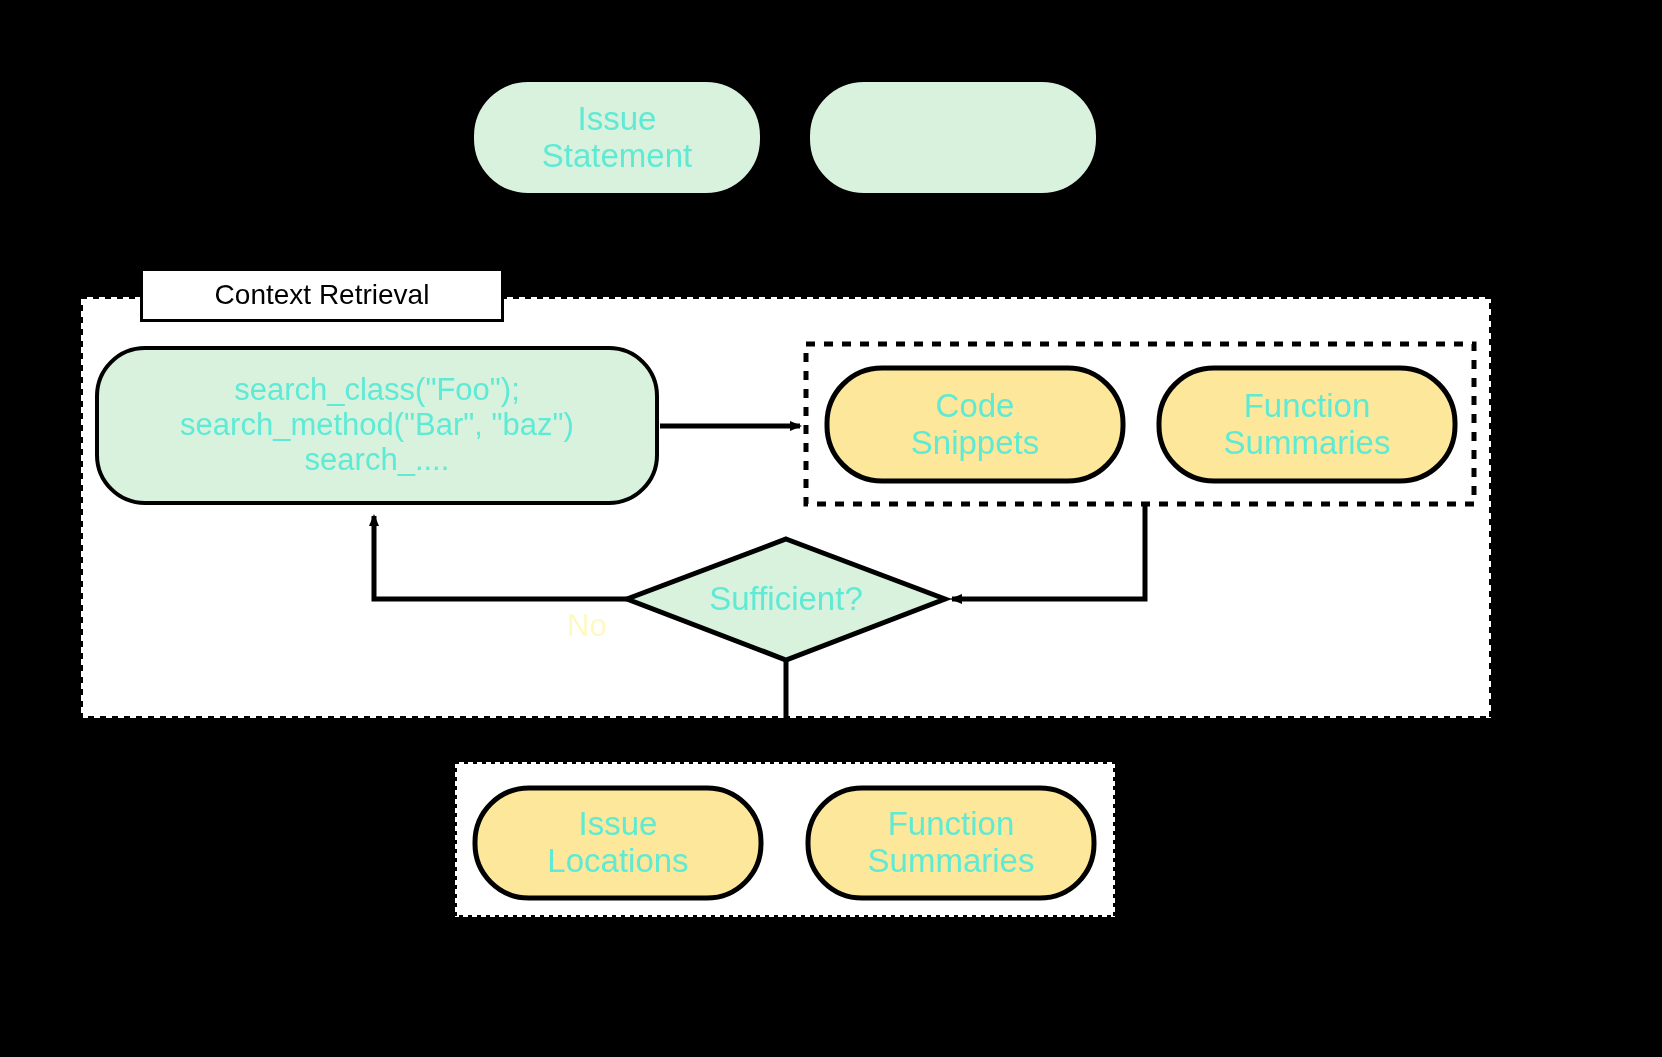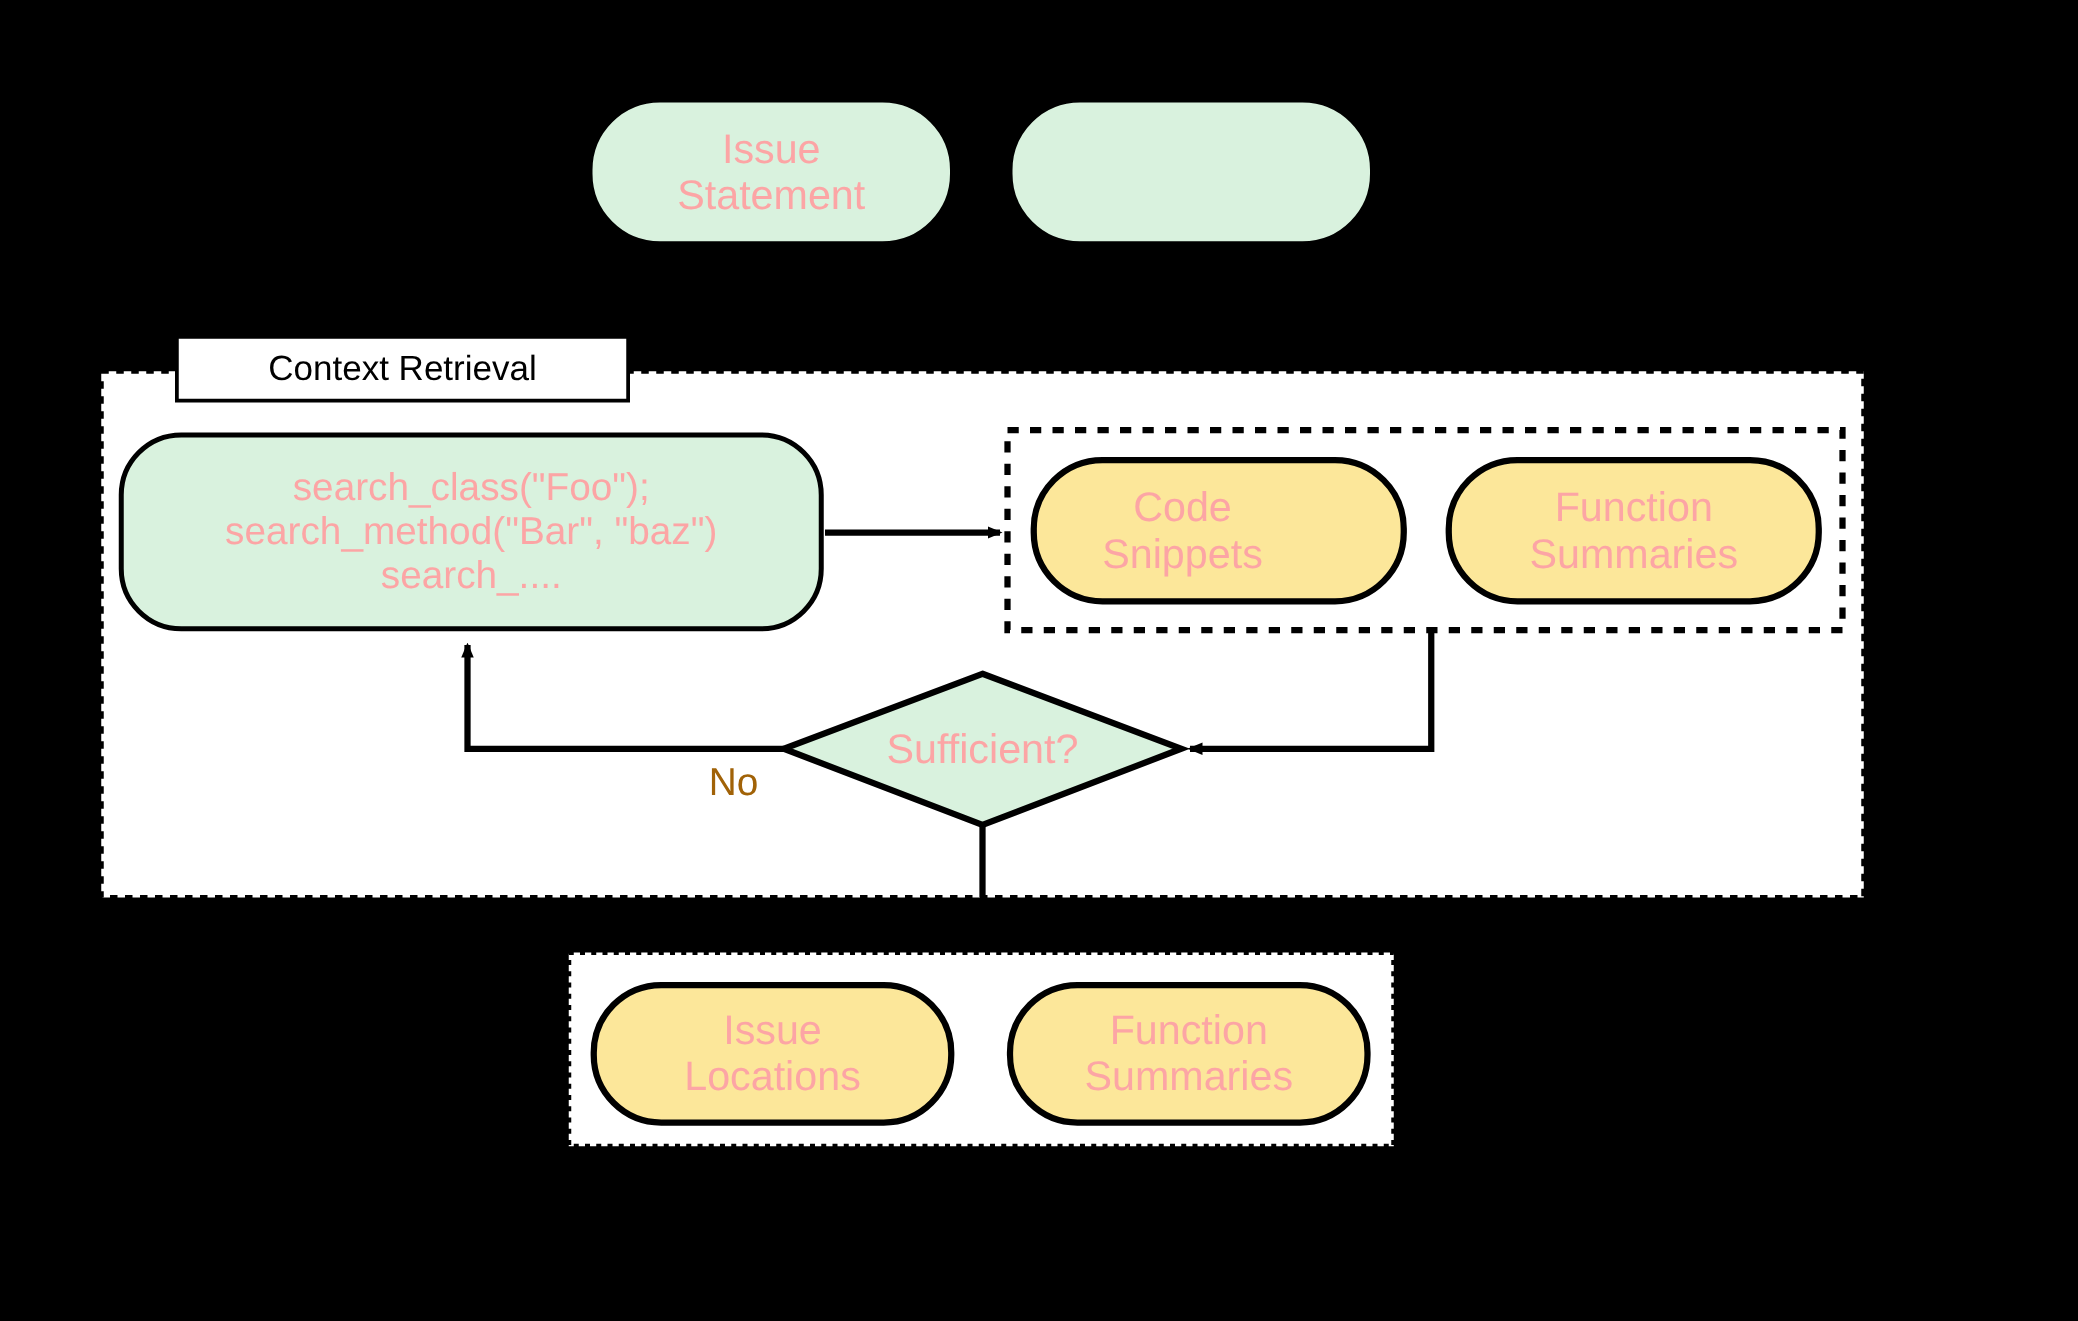--- a/index.html
+++ b/index.html
@@ -21,41 +21,41 @@
     top: 0;
     width: 1662px;
     height: 1057px;
   }
   .node-label {
     position: absolute;
     display: flex;
     align-items: center;
     justify-content: center;
     text-align: center;
-    color: #fca5a5;
+    color: #5eead4;
     line-height: 1.12;
     pointer-events: none;
     white-space: pre-line;
   }
   .t30 { font-size: 31px; }
   .t32 { font-size: 33px; }
   .group-title {
     position: absolute;
     display: flex;
     align-items: center;
     justify-content: center;
     background: #ffffff;
     border: 3px solid #000000;
     color: #000000;
     font-size: 28px;
     box-sizing: border-box;
   }
   .edge-label {
     position: absolute;
-    color: #a16207;
+    color: #fef9c3;
     font-size: 31px;
   }
 </style>
 </head>
 <body>
 
 <div id="stage">
 
   <svg class="layer" viewBox="0 0 1662 1057">
     <defs>
@@ -98,21 +98,21 @@
   <div class="group-title" style="left:140px; top:268px; width:364px; height:54px;">Context Retrieval</div>
 
   <div class="node-label t32" style="left:472px; top:80px; width:290px; height:115px;">Issue
 Statement</div>
 
 
   <div class="node-label t30" style="left:97px; top:348px; width:560px; height:155px;">search_class("Foo");
 search_method("Bar", "baz")
 search_....</div>
 
-  <div class="node-label t32" style="left:798px; top:368px; width:296px; height:113px;">Code
+  <div class="node-label t32" style="left:827px; top:368px; width:296px; height:113px;">Code
 Snippets</div>
 
   <div class="node-label t32" style="left:1159px; top:368px; width:296px; height:113px;">Function
 Summaries</div>
 
   <div class="node-label t32" style="left:646px; top:575px; width:280px; height:48px;">Sufficient?</div>
 
   <div class="edge-label" style="left:567px; top:608px;">No</div>
 
   <div class="node-label t32" style="left:475px; top:788px; width:286px; height:110px;">Issue

